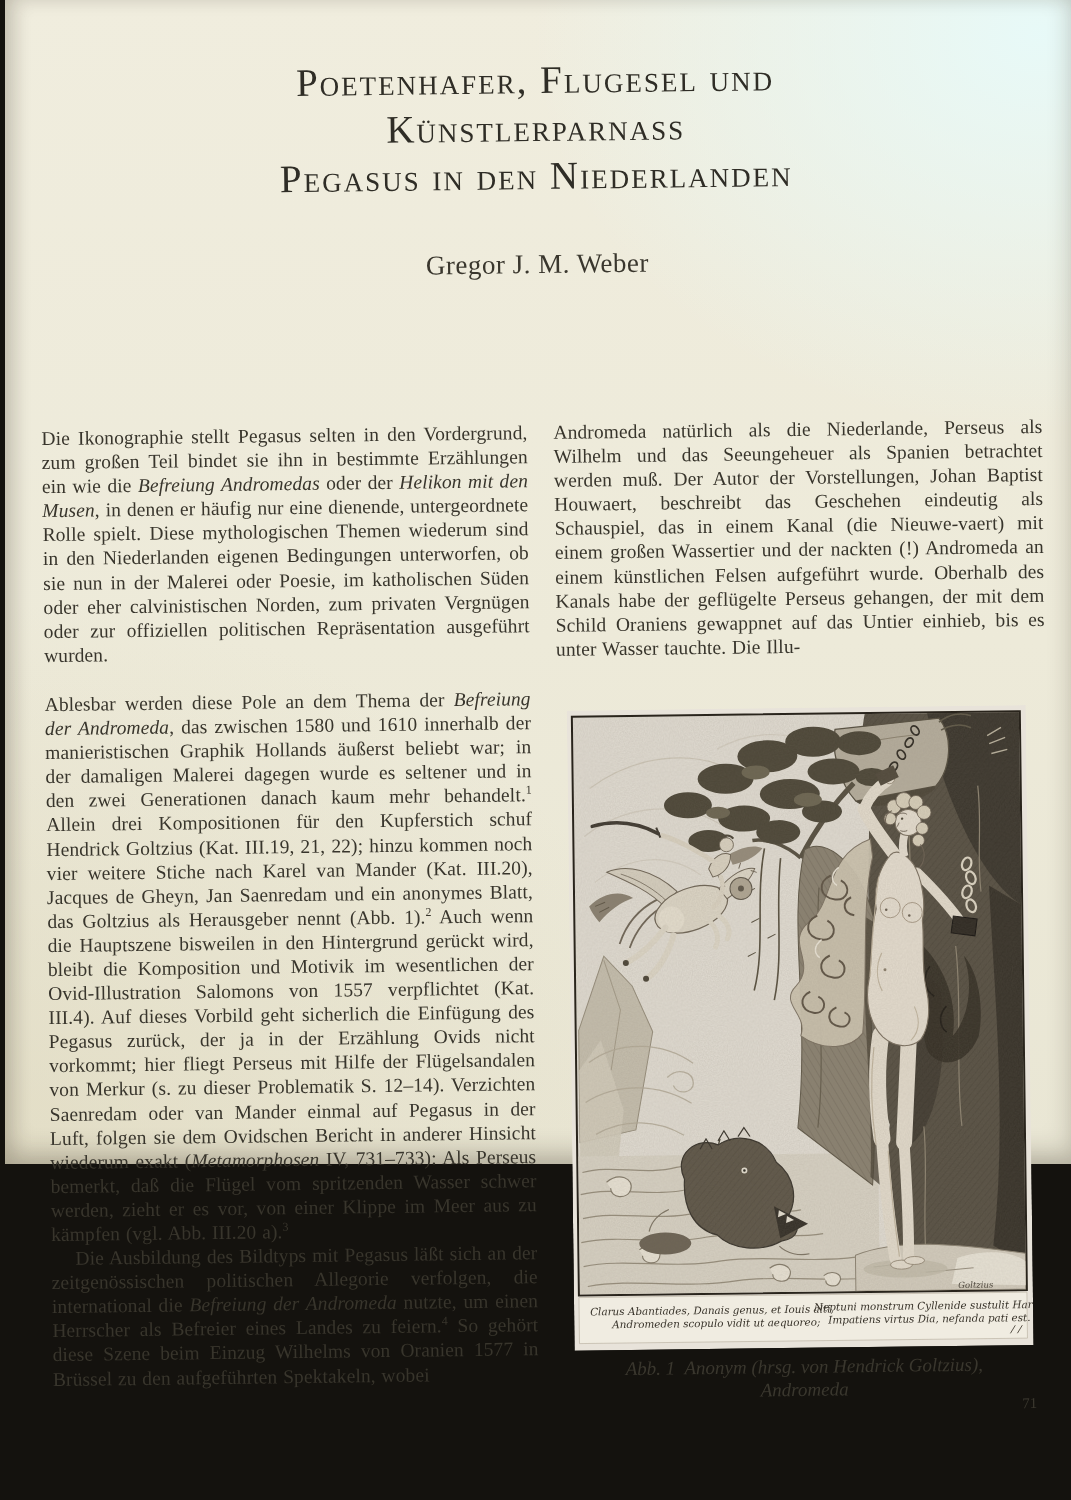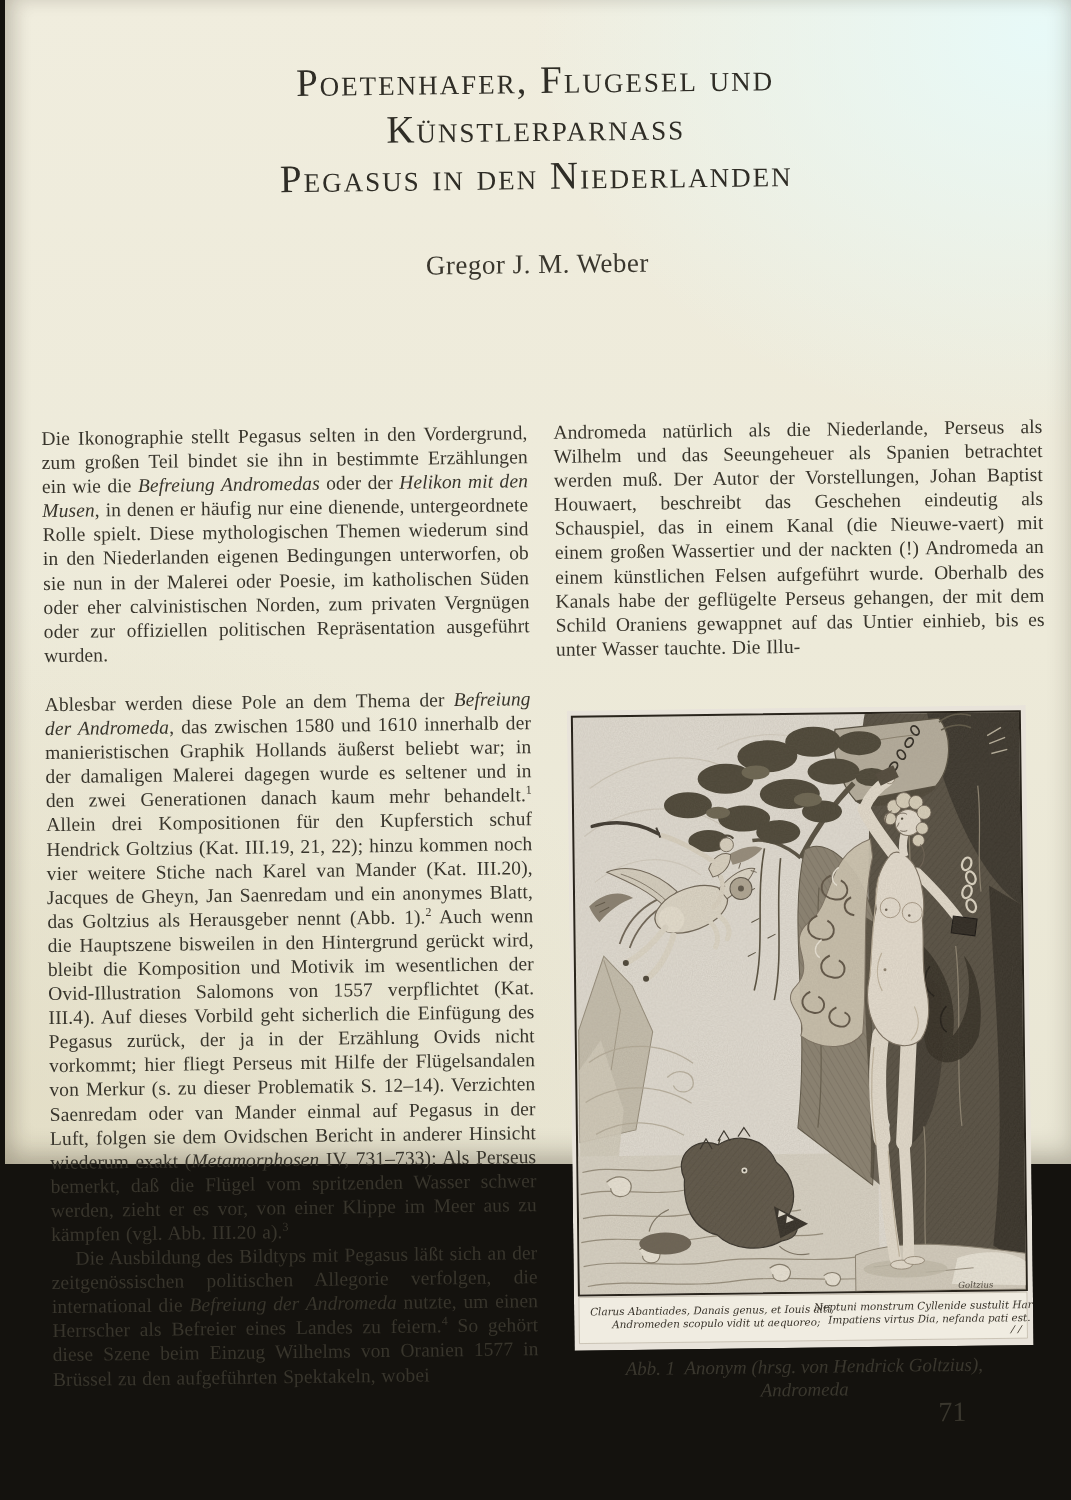--- a/index.html
+++ b/index.html
@@ -33,21 +33,21 @@
   .col-left  { left:35px;  width:486px; }
   .col-right { left:547px; width:489px; }
   .para { margin:0; }
   .gap-after { margin-bottom:25px; }
   .indent { text-indent:24px; }
   em { font-style:italic; }
   sup.fn { font-size:12px; vertical-align:super; line-height:0; letter-spacing:0; }
   .figure { position:absolute; left:557px; top:711px; width:459px; margin:0; }
   .figure svg { display:block; }
   .caption { margin-top:7px; text-align:center; font-style:italic; font-size:19px; line-height:23px; color:#3a372e; }
-  .pageno { position:absolute; left:920px; top:1401px; font-size:28px; color:#3a372e; }
+  .pageno { position:absolute; left:1004px; top:1401px; font-size:15px; color:#3a372e; }
   .insc { font-family:"DejaVu Serif",serif; font-style:italic; font-size:10.4px; fill:#38332a; }
   .sig  { font-family:"DejaVu Serif",serif; font-style:italic; font-size:8.5px; fill:#4a443a; }
 </style>
 </head>
 <body>
 
 <div class="page">
   <div class="content">
 
     <h1 class="title">

